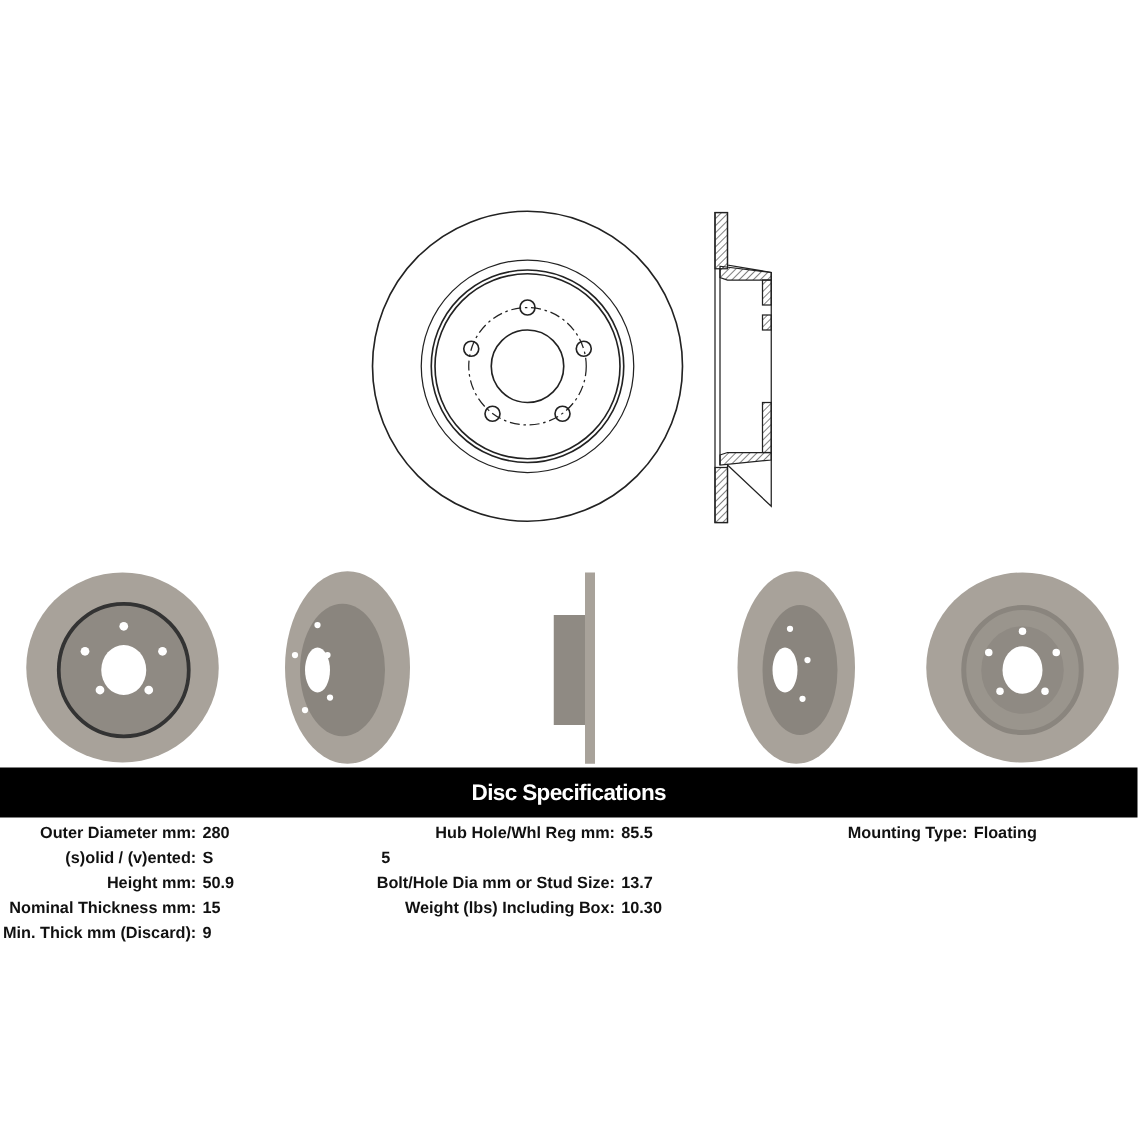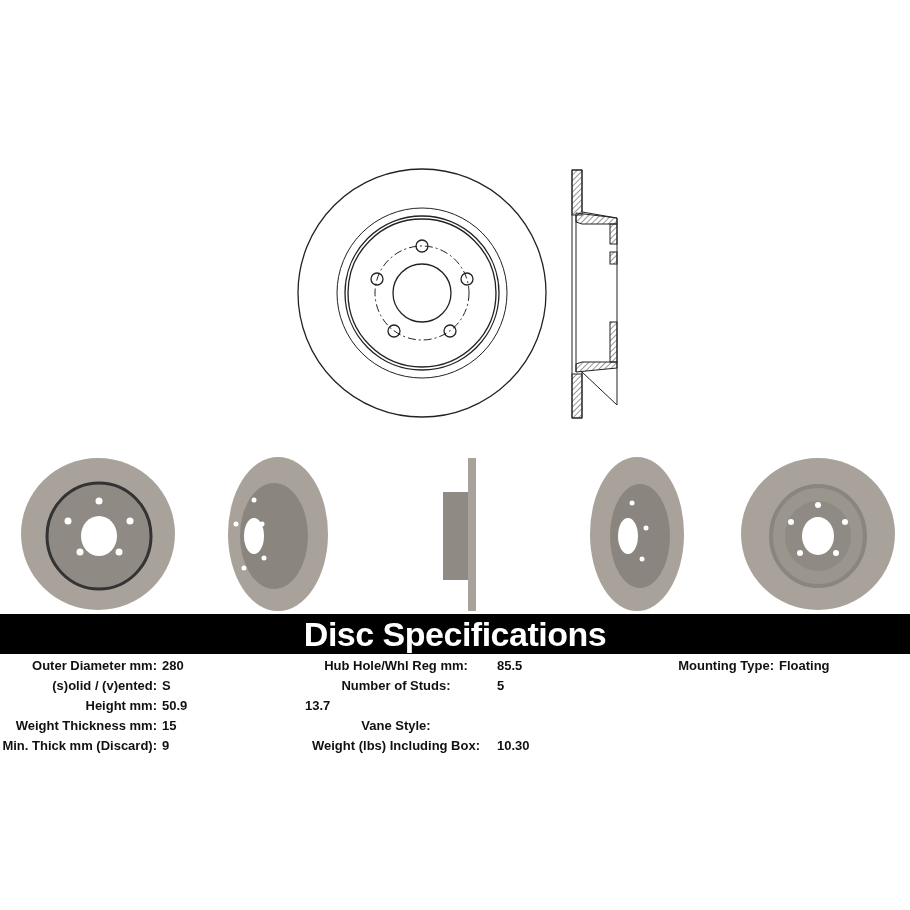--- a/index.html
+++ b/index.html
@@ -1,26 +1,26 @@
 <!DOCTYPE html>
 <html><head>
 <meta charset="utf-8">
 <style>
   html, body { margin:0; padding:0; background:#ffffff; }
   body { width:910px; height:910px; position:relative; overflow:hidden; font-family:"Liberation Sans", sans-serif; }
   .drawing { position:absolute; left:0; top:0; width:910px; height:450px; }
   .photos { position:absolute; left:0; top:455px; width:910px; height:160px; }
   .banner { position:absolute; left:0; top:614px; width:910px; height:40px; background:#000; color:#fff;
-            font-weight:bold; font-size:34px; text-align:center; line-height:40px; letter-spacing:-0.5px; }
+            font-weight:bold; font-size:18px; text-align:center; line-height:40px; letter-spacing:-0.5px; }
   .specs { position:absolute; top:656px; font-size:13px; font-weight:bold; color:#111; }
   .row { height:20px; line-height:20px; white-space:nowrap; display:flex; }
   .lbl { text-align:right; }
   .val { padding-left:5px; }
   .col1 { left:0; } .col1 .lbl { width:157px; }
-  .col2 { left:300px; } .col2 .lbl { width:192px;text-align:center; }
+  .col2 { left:300px; } .col2 .lbl { width:192px; }
   .col3 { left:640px; } .col3 .lbl { width:134px; }
 </style>
 </head>
 <body>
 
 <svg class="drawing" viewBox="0 0 910 450">
   <defs>
     <pattern id="hatch" width="4" height="4" patternUnits="userSpaceOnUse" patternTransform="rotate(45)">
       <line x1="0" y1="0" x2="0" y2="4" stroke="#333" stroke-width="1"></line>
     </pattern>
@@ -106,44 +106,40 @@
     </div>
   <div class="row">
       <span class="lbl">(s)olid / (v)ented:</span>
       <span class="val">S</span>
     </div>
   <div class="row">
       <span class="lbl">Height mm:</span>
       <span class="val">50.9</span>
     </div>
   <div class="row">
-      <span class="lbl">Weight Thickness mm:</span>
+      <span class="lbl">Nominal Thickness mm:</span>
       <span class="val">15</span>
     </div>
   <div class="row">
       <span class="lbl">Min. Thick mm (Discard):</span>
       <span class="val">9</span>
     </div>
 </div>
 
 <div class="specs col2">
   <div class="row">
       <span class="lbl">Hub Hole/Whl Reg mm:</span>
       <span class="val">85.5</span>
     </div>
   <div class="row">
-      <span class="lbl">Number of Studs:</span>
       <span class="val">5</span>
     </div>
   <div class="row">
+      <span class="lbl">Bolt/Hole Dia mm or Stud Size:</span>
       <span class="val">13.7</span>
-    </div>
-  <div class="row">
-      <span class="lbl">Vane Style:</span>
-      <span class="val"></span>
     </div>
   <div class="row">
       <span class="lbl">Weight (lbs) Including Box:</span>
       <span class="val">10.30</span>
     </div>
 </div>
 
 <div class="specs col3">
   <div class="row">
       <span class="lbl">Mounting Type:</span>

